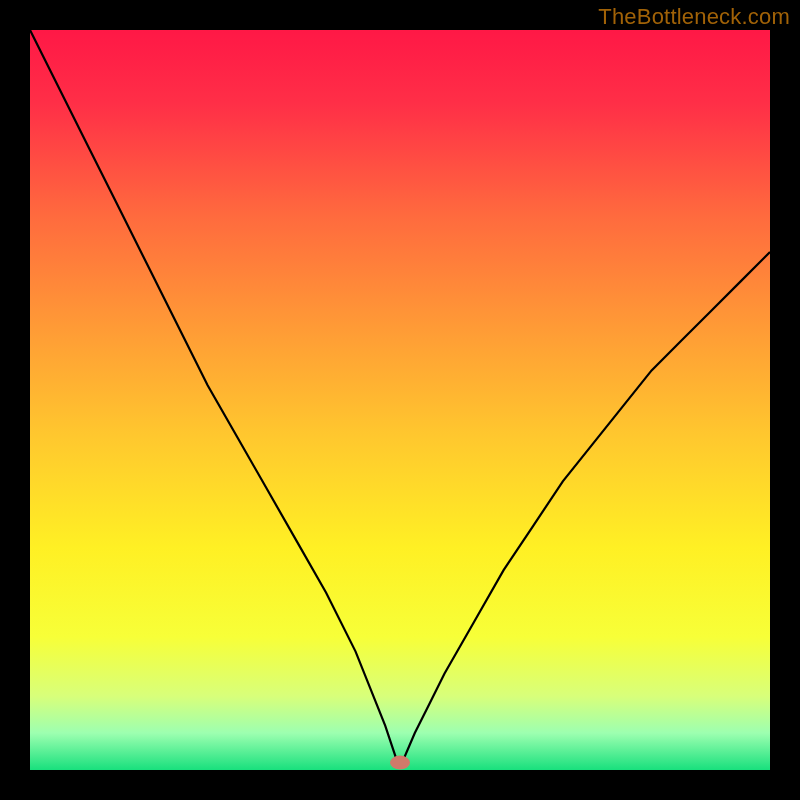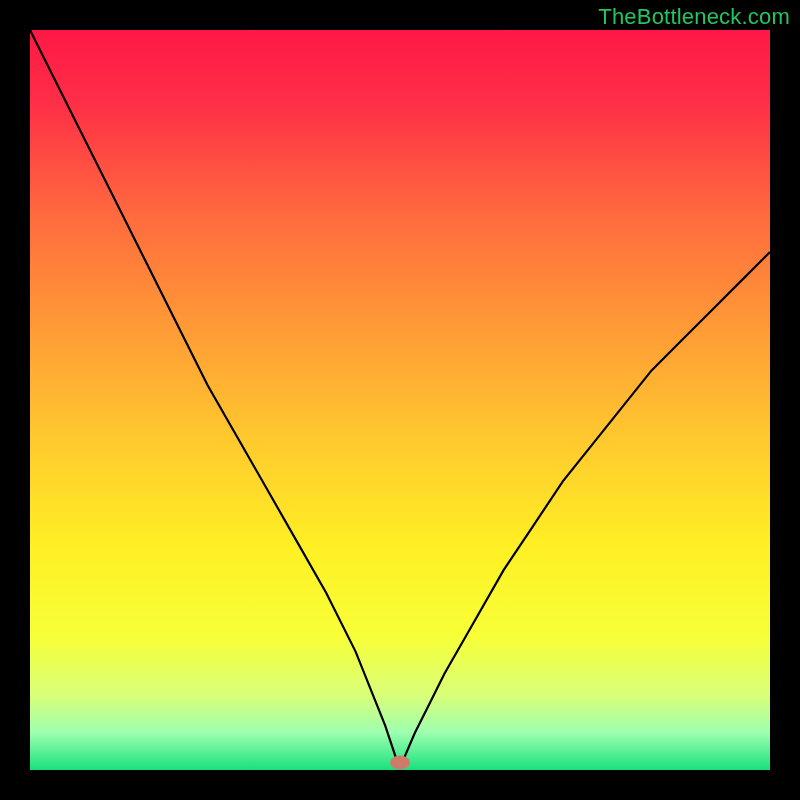--- a/index.html
+++ b/index.html
@@ -14,21 +14,21 @@
   .frame {
     position: relative;
     width: 800px;
     height: 800px;
     background: #000;
   }
   .watermark {
     position: absolute;
     top: 4px;
     right: 10px;
-    color: #22c55e;
+    color: #a16207;
     font-size: 22px;
     font-weight: 500;
     letter-spacing: 0.2px;
     z-index: 5;
   }
   svg {
     display: block;
   }
 </style>
 </head>

